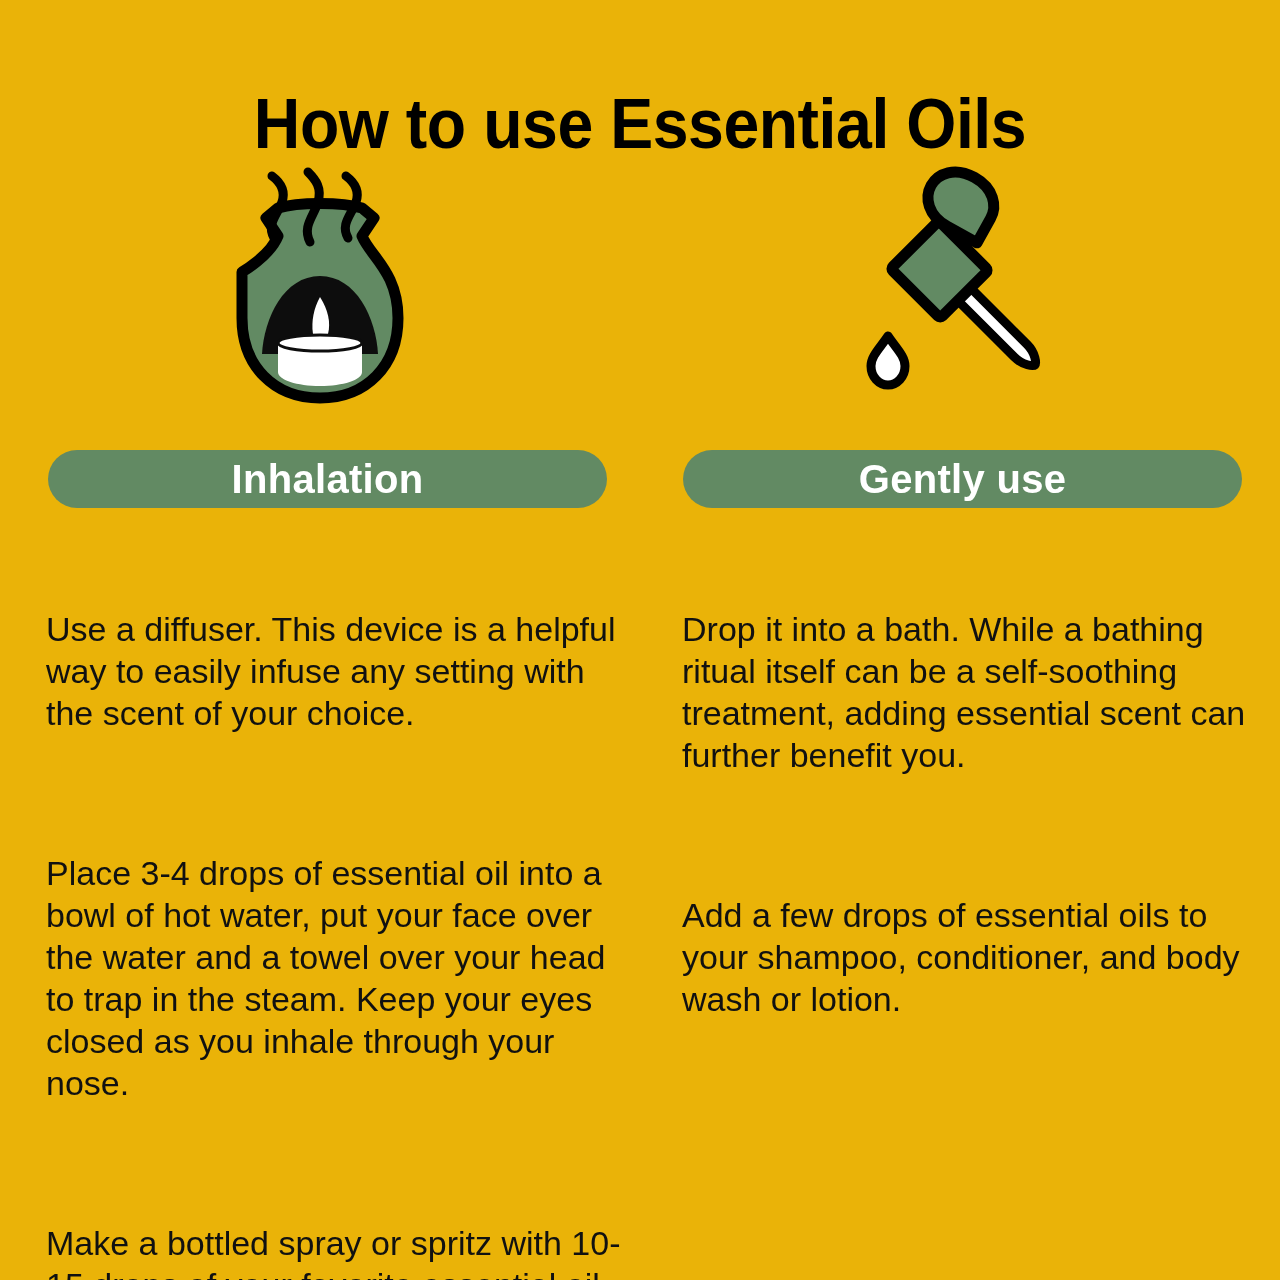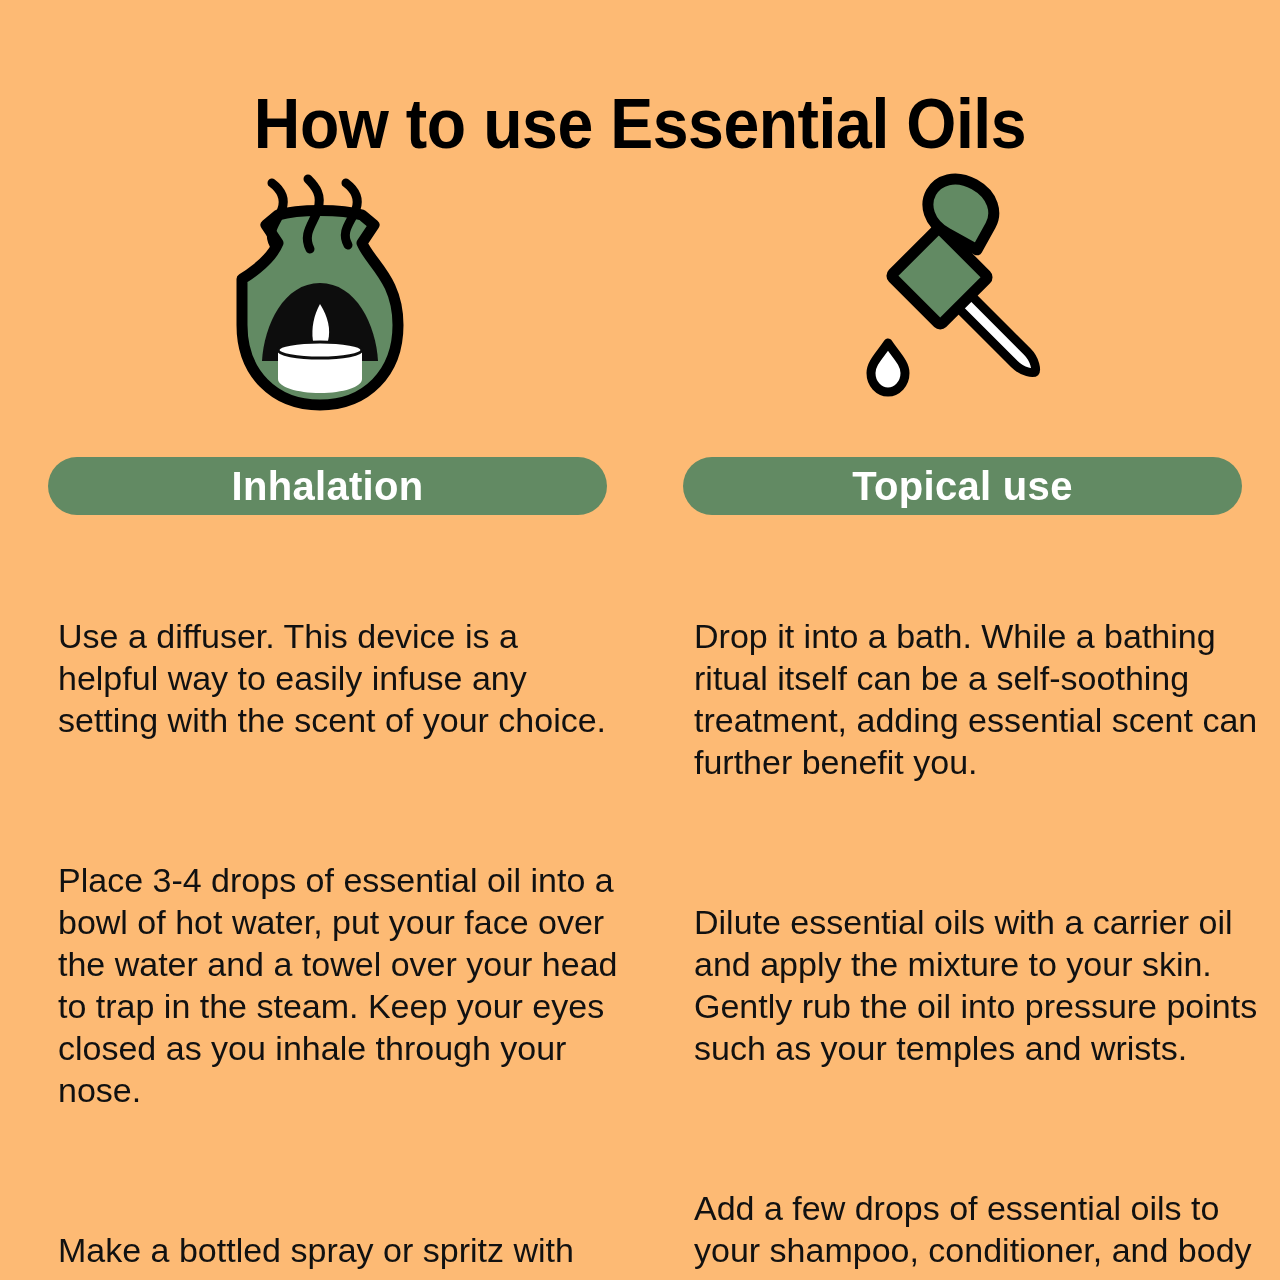--- a/index.html
+++ b/index.html
@@ -13,21 +13,21 @@
     height: 1280px;
     overflow: hidden;
     font-family: "Liberation Sans", sans-serif;
     color: #111111;
   }
 
   .poster {
     position: relative;
     width: 1280px;
     height: 1280px;
-    background: #fdba74;
+    background: #eab308;
   }
 
   
   .title {
     position: absolute;
     left: 0;
     top: 38px;
     width: 1280px;
     text-align: center;
     font-family: "Liberation Sans Narrow", "Liberation Sans", sans-serif;
@@ -38,21 +38,21 @@
     color: #000000;
     transform: scaleX(0.92);
     transform-origin: 50% 50%;
     white-space: nowrap;
   }
 
   
   .columns {
     position: absolute;
     left: 0;
-    top: 7px;
+    top: 0;
     width: 1280px;
     height: 1004px;
     display: flex;
     flex-direction: row;
     justify-content: space-between;
   }
   .col {
     width: 640px;
     position: relative;
   }
@@ -103,21 +103,21 @@
     font-size: 34px;
     line-height: 42px;
     color: #111111;
     font-family: "Liberation Sans", sans-serif;
     font-weight: normal;
     white-space: pre-wrap;
   }
   .col.left .body-text  { left: 46px; width: 580px; }
   .col.right .body-text { left: 42px; width: 590px; }
 
-  .para { margin: 0 0 34px 12px; }
+  .para { margin: 0 0 34px 0; }
   .para:last-child { margin-bottom: 0; }
 
   svg { display: block; }
 </style>
 </head>
 <body>
 
 <div class="poster">
 
   <h1 class="title">How to use Essential Oils</h1>
@@ -185,24 +185,23 @@
           </g>
 
           <path d="M78 196 C 86 208, 95 216, 95 226
                    C 95 237, 87 245, 78 245
                    C 69 245, 61 237, 61 226
                    C 61 216, 70 208, 78 196 Z" fill="#ffffff" stroke="#000000" stroke-width="9" stroke-linejoin="round"></path>
         </svg>
       </div>
 
       <div class="banner">
-        <span class="banner-label">Topical use</span>
+        <span class="banner-label">Gently use</span>
       </div>
 
       <div class="body-text">
         <p class="para">Drop it into a bath. While a bathing ritual itself can be a self-soothing treatment, adding essential scent can further benefit you.</p>
-        <p class="para">Dilute essential oils with a carrier oil and apply the mixture to your skin.  Gently rub the oil into pressure points such as your temples and wrists.</p>
         <p class="para">Add a few drops of essential oils to your shampoo, conditioner, and body wash or lotion.</p>
       </div>
     </div>
 
   </div>
 </div>
 
 </body></html>

